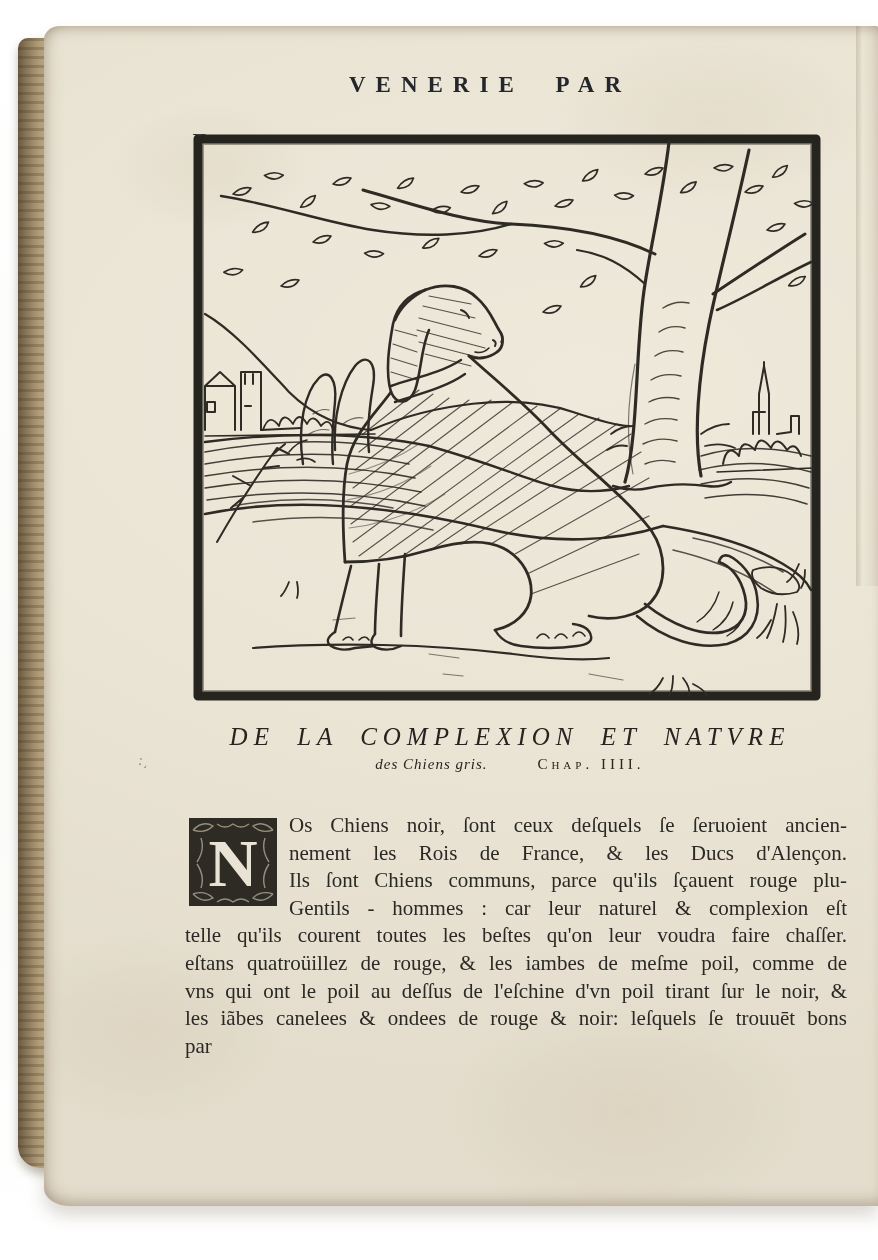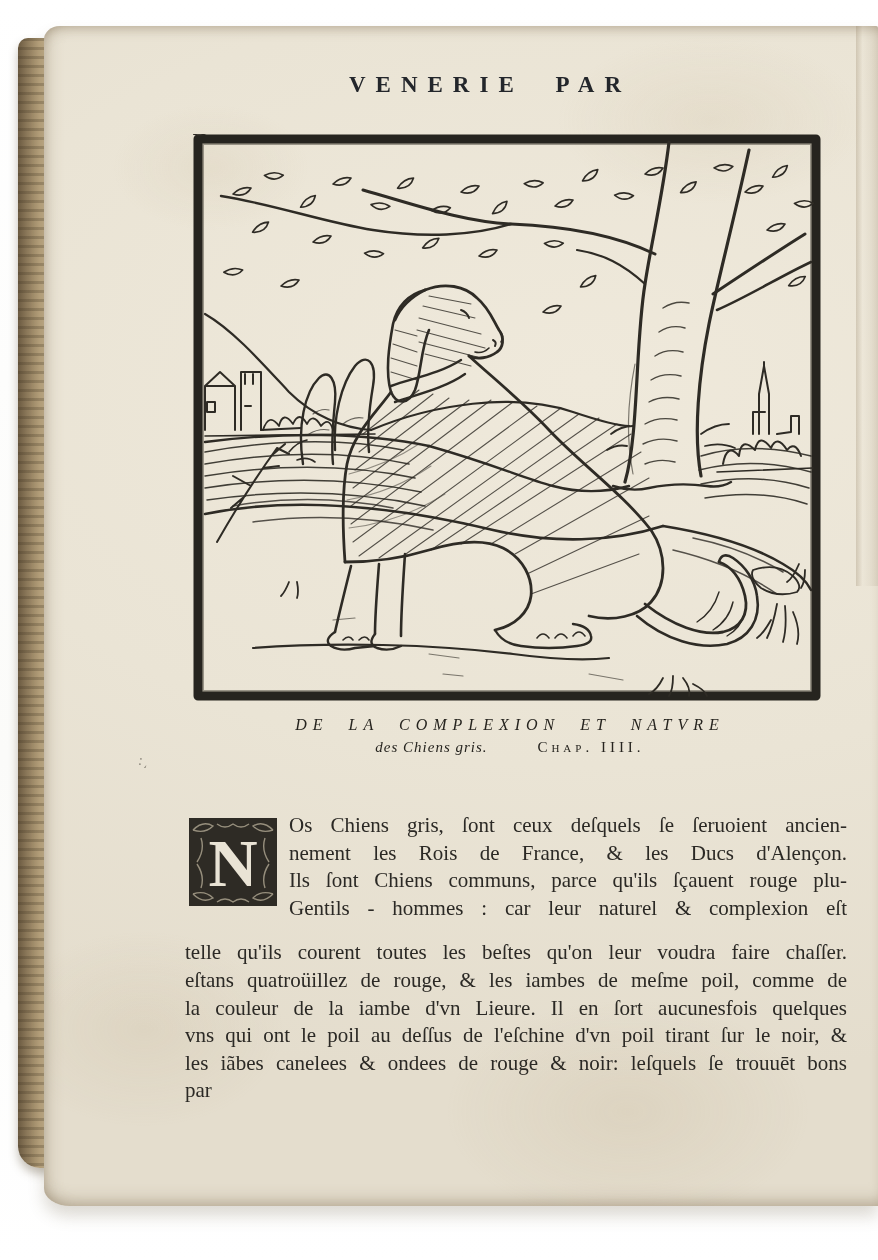--- a/index.html
+++ b/index.html
@@ -45,21 +45,21 @@
   .running-head {
     position:absolute; left:140px; top:72px; width:700px;
     text-align:center; font-size:23px; font-weight:bold;
     letter-spacing:10px; word-spacing:16px; color:#23262b;
   }
 
   .woodcut { position:absolute; left:193px; top:134px; width:628px; height:567px; }
   .woodcut svg { display:block; width:100%; height:100%; }
 
   .caption { position:absolute; left:160px; top:716px; width:700px; text-align:center; color:#26241f; }
-  .caption .cap-line1 { font-style:italic; font-size:16px; letter-spacing:6px; word-spacing:10px; }
+  .caption .cap-line1 { font-style:italic; font-size:25px; letter-spacing:6px; word-spacing:10px;margin-top:7px; }
   .caption .cap-line2 { margin-top:5px; font-size:15px; }
   .caption .cap-italic { font-style:italic; letter-spacing:1px; }
   .caption .cap-chap { font-variant:small-caps; letter-spacing:4px; margin-left:46px; }
 
   .body-text {
     position:absolute; left:185px; top:812px; width:662px;
     font-size:21px; line-height:27.6px; color:#2b2925;
   }
   .drop-cap {
     float:left; width:92px; height:92px; margin:4px 10px 0 2px; position:relative;
@@ -258,29 +258,28 @@
         <rect x="2" y="2" width="88" height="88" fill="#2e2b25"></rect>
         <g stroke="#b9b09a" stroke-width="1.4" fill="none" opacity=".75">
           <path d="M6,14 q10,-10 20,-4 q-8,8 -20,4 M86,14 q-10,-10 -20,-4 q8,8 20,4 M6,78 q10,10 20,4 q-8,-8 -20,-4 M86,78 q-10,10 -20,4 q8,-8 20,-4"></path>
           <path d="M10,46 q8,-12 4,-24 M82,46 q-8,-12 -4,-24 M10,48 q8,12 4,24 M82,48 q-8,12 -4,24"></path>
           <path d="M30,8 q8,6 16,0 q8,6 16,0 M30,86 q8,-6 16,0 q8,-6 16,0"></path>
         </g>
         <text x="46" y="70" text-anchor="middle" font-family="Liberation Serif, serif" font-size="68" font-weight="bold" fill="#e9e3d5">N</text>
       </svg>
     </div>
     <div class="indented">
-        <div class="line">Os Chiens gris, ſont ceux deſquels ſe ſeruoient ancien-</div>
+        <div class="line">Os Chiens noir, ſont ceux deſquels ſe ſeruoient ancien-</div>
         <div class="line">nement les Rois de France, &amp; les Ducs d'Alençon.</div>
         <div class="line">Ils ſont Chiens communs, parce qu'ils ſçauent rouge plu-</div>
         <div class="line">Gentils - hommes : car leur naturel &amp; complexion eſt</div>
       </div>
-    <div style="clear:none;margin-top:17px;">
+    <div style="clear:none;">
         <div class="line">telle qu'ils courent toutes les beſtes qu'on leur voudra faire chaſſer.</div>
         <div class="line">eſtans quatroüillez de rouge, &amp; les iambes de meſme poil, comme de</div>
-        <div class="line">la couleur de la iambe d'vn Lieure. Il en ſort aucunesfois quelques</div>
         <div class="line">vns qui ont le poil au deſſus de l'eſchine d'vn poil tirant ſur le noir, &amp;</div>
         <div class="line">les iãbes canelees &amp; ondees de rouge &amp; noir: leſquels ſe trouuēt bons</div>
       </div>
     <div class="catchword">par</div>
   </div>
 
   <div class="ink-spot">:͵</div>
 
 </div>
 

